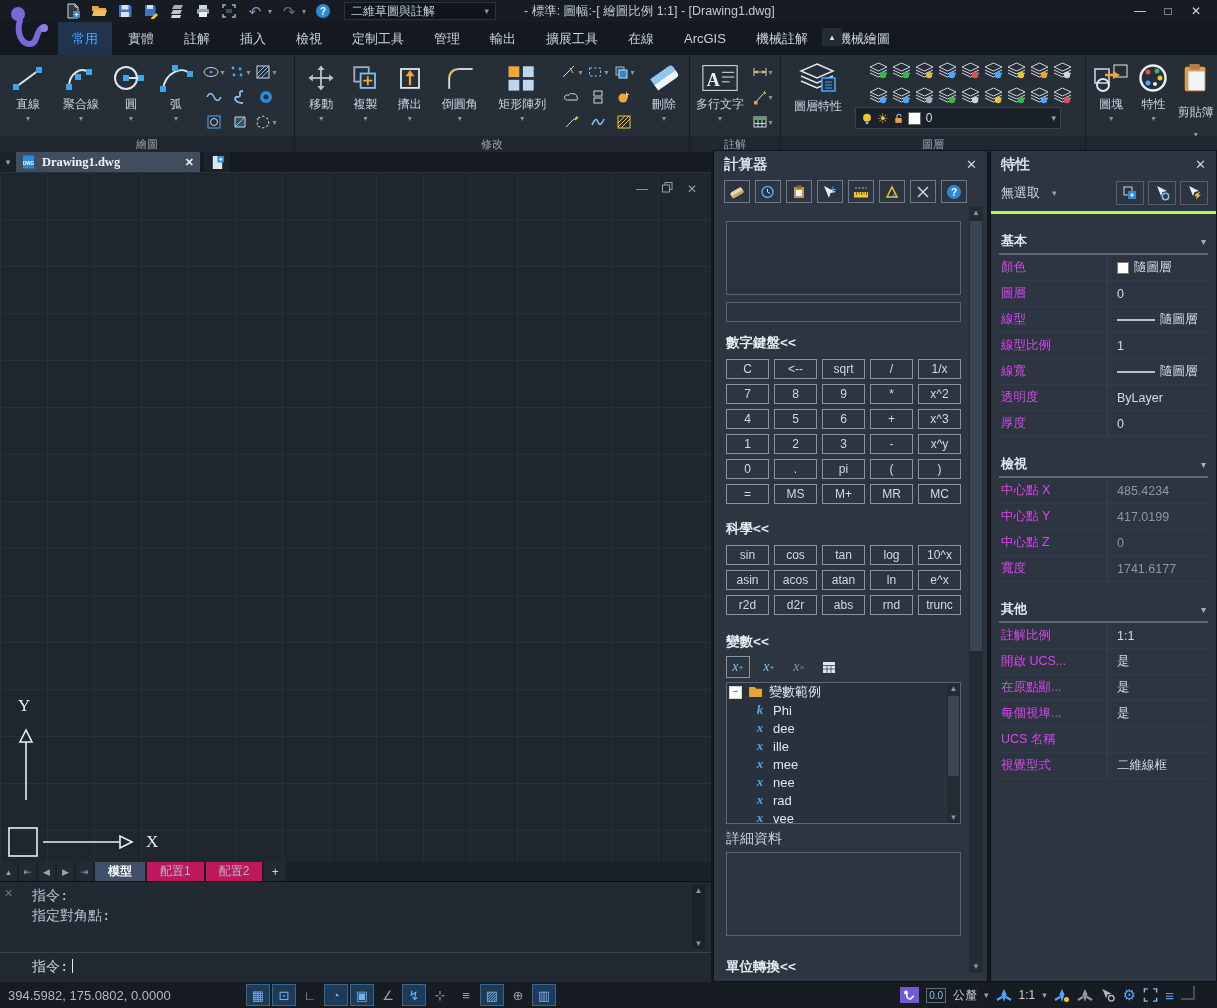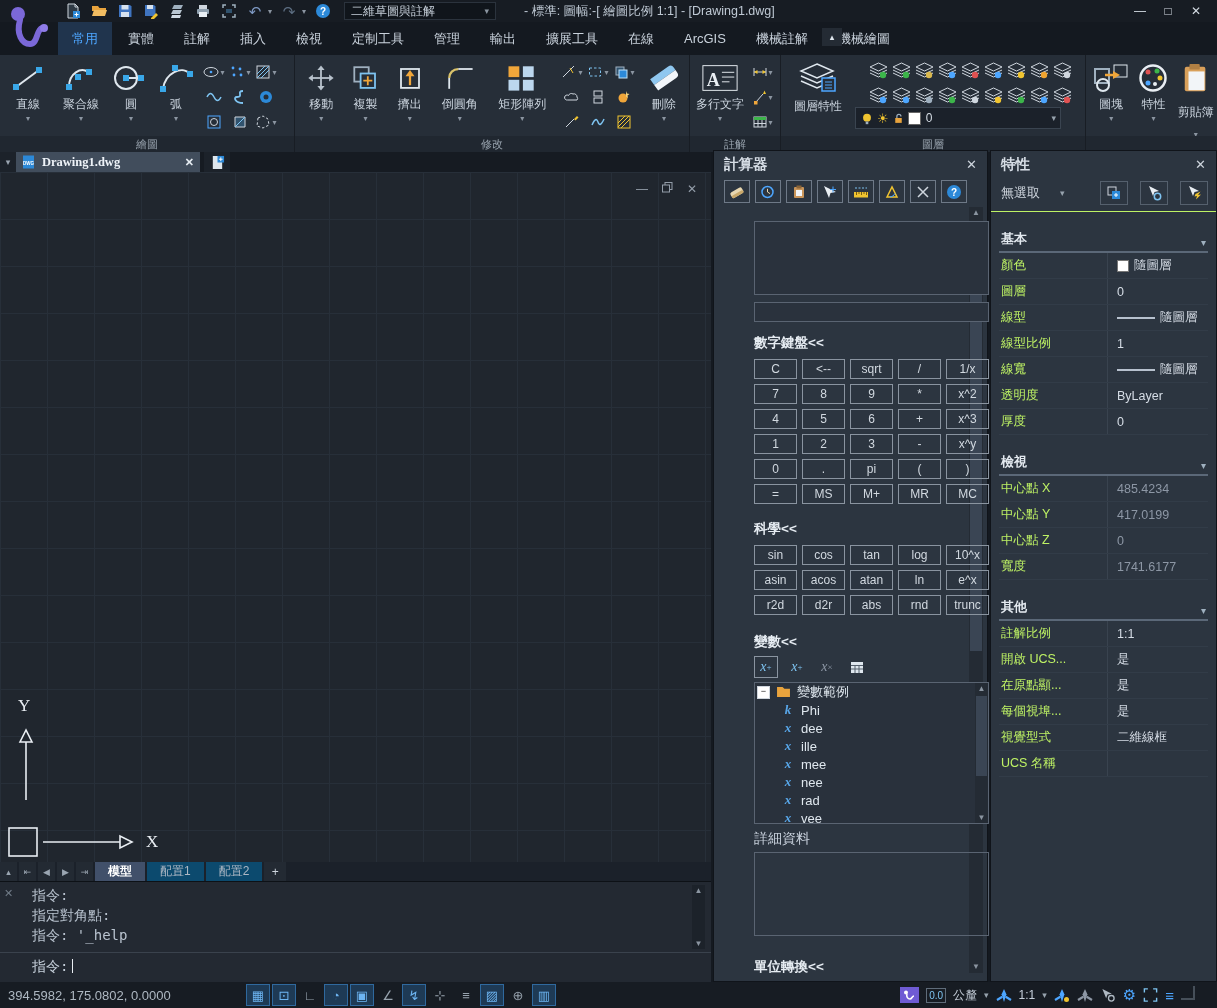--- a/index.html
+++ b/index.html
@@ -59,21 +59,21 @@
   #canvas{left:0;top:172px;width:711px;height:690px;background-color:#20262e;
     background-image:linear-gradient(#272f39 1px,transparent 1px),linear-gradient(90deg,#272f39 1px,transparent 1px);
     background-size:47px 47px;}
   #docWinCtl{position:absolute;right:14px;top:10px;display:flex;gap:14px;color:#939da9;font-size:12px;}
   #ucs{left:6px;top:690px;}
   #ucs .axis-label{position:absolute;color:#e9eef3;font-size:17px;font-family:"Liberation Serif","DejaVu Serif",serif;}
 
   
   #layoutBar{left:0;top:862px;width:711px;height:19px;background:#1b212a;display:flex;align-items:stretch;gap:2px;}
   .navbtn{width:17px;display:flex;align-items:center;justify-content:center;color:#9aa5b1;font-size:9px;background:#232a33;cursor:pointer;}
-  .ltab{padding:0 13px;display:flex;align-items:center;background:#0c4a6e;color:#aeb8c4;font-size:12px;cursor:pointer;}
+  .ltab{padding:0 13px;display:flex;align-items:center;background:#be185d;color:#aeb8c4;font-size:12px;cursor:pointer;}
   .ltab.active{background:#41506a;color:#fff;font-weight:bold;}
   #newLayout{width:22px;display:flex;align-items:center;justify-content:center;color:#cfd6de;background:#232a33;cursor:pointer;}
 
   
   #cmd{left:0;top:881px;width:711px;height:101px;background:#232932;border-top:1px solid #0d1116;}
   #cmdClose{position:absolute;left:4px;top:5px;color:#717c88;font-size:11px;cursor:pointer;}
   #cmdHistory{position:absolute;left:32px;top:3px;width:640px;height:62px;
     font-family:"DejaVu Sans Mono",monospace;font-size:14px;color:#b9c3cf;line-height:20px;}
   #cmdScroll{position:absolute;right:6px;top:3px;width:13px;height:64px;background:#1c222a;}
   #cmdScroll .sa{position:absolute;left:0;width:13px;height:11px;color:#8b95a1;font-size:8px;text-align:center;line-height:11px;}
@@ -98,21 +98,21 @@
   
   .palette{background:#2c3540;border:1px solid #10141a;box-sizing:border-box;}
   .pal-title{height:26px;display:flex;align-items:center;padding:0 10px;color:#d6dde5;font-size:14.5px;font-weight:bold;}
   .pal-title .x{margin-left:auto;color:#cfd6de;font-size:13px;cursor:pointer;}
   .sec-head{font-weight:bold;color:#e6ecf2;font-size:13.5px;}
 
   
   #calc{left:713px;top:150px;width:275px;height:832px;}
   #calcToolbar{display:flex;gap:5px;padding:3px 10px 4px 10px;}
   .ctb{width:26px;height:23px;border:1px solid #6e7987;display:flex;align-items:center;justify-content:center;cursor:pointer;box-sizing:border-box;}
-  #calcBody{position:absolute;left:0;top:56px;right:22px;bottom:0;margin-left:40px;}
+  #calcBody{position:absolute;left:0;top:56px;right:22px;bottom:0;padding-left:12px;}
   #calcScroll{position:absolute;right:4px;top:56px;width:14px;bottom:8px;background:#242b34;}
   #calcScroll .sa{position:absolute;left:0;width:14px;height:12px;color:#8b95a1;font-size:8px;text-align:center;line-height:12px;}
   #calcScroll .thumb{position:absolute;left:1px;top:14px;width:12px;height:430px;background:#3a4554;}
   #calcHistory{width:233px;height:72px;border:1px solid #5a6472;margin-top:14px;background:#2a323d;}
   #calcInput{width:233px;height:18px;border:1px solid #5a6472;margin-top:7px;background:#2a323d;}
   .calc-grid{display:grid;grid-template-columns:repeat(5,43px);gap:5px 5px;margin-top:7px;}
   .calc-btn{height:20px;border:1px solid #8a94a0;background:transparent;color:#d2d9e0;font-size:12px;
     display:flex;align-items:center;justify-content:center;cursor:pointer;font-family:inherit;}
   #varToolbar{display:flex;gap:8px;margin-top:5px;align-items:center;color:#7ec3f0;}
   #varToolbar .vtb{height:20px;min-width:22px;display:flex;align-items:center;justify-content:center;
@@ -126,30 +126,30 @@
   #treeScroll{position:absolute;right:0;top:0;width:13px;height:100%;background:#242b34;}
   #treeScroll .sa{position:absolute;left:0;width:13px;height:11px;color:#8b95a1;font-size:8px;text-align:center;line-height:11px;}
   #treeScroll .thumb{position:absolute;left:1px;top:13px;width:11px;height:80px;background:#3a4554;}
   #calcDetails{width:233px;height:82px;border:1px solid #5a6472;margin-top:4px;}
   #unitsHead{display:flex;margin-top:8px;border-top:1px solid #4a5564;border-bottom:1px solid #4a5564;height:18px;align-items:center;color:#c6cfda;width:233px;}
   #unitsHead .uc1{width:100px;padding-left:18px;border-right:1px solid #4a5564;}
   #unitsHead .uc2{padding-left:10px;}
 
   
   #props{left:990px;top:150px;width:227px;height:832px;}
-  #selRow{display:flex;align-items:center;padding:4px 8px 6px 10px;gap:12px;border-bottom:1px solid #bef264;}
+  #selRow{display:flex;align-items:center;padding:4px 8px 6px 10px;gap:4px;border-bottom:3px solid #bef264;}
   #selRow .selname{color:#cfd6de;font-size:13px;}
   #selRow .dd-caret{color:#97a2ad;font-size:9px;margin-right:auto;margin-left:8px;}
   .psel{width:26px;height:22px;border:1px solid #55606d;display:flex;align-items:center;justify-content:center;cursor:pointer;}
   #propBody{padding:0 8px;}
-  .psec-head{display:flex;align-items:flex-end;margin-top:16px;border-bottom:2px solid #5b6878;padding:2px 2px 3px 2px;}
+  .psec-head{display:flex;align-items:center;margin-top:16px;border-bottom:2px solid #5b6878;padding:2px 2px 3px 2px;}
   .psec-head .t{font-weight:bold;color:#e3e9ef;font-size:13px;}
   .psec-head .caret{margin-left:auto;color:#9fb0bf;font-size:10px;}
   .prow{display:flex;height:25px;align-items:center;border-bottom:1px solid #323c48;}
-  .prow .pl{width:106px;color:#bef264;font-size:12.5px;padding-left:2px;border-right:1px solid #39434f;height:100%;display:flex;align-items:center;}
+  .prow .pl{width:106px;color:#d946ef;font-size:12.5px;padding-left:2px;border-right:1px solid #39434f;height:100%;display:flex;align-items:center;}
   .prow .pv{flex:1;padding-left:9px;color:#d6dde6;font-size:12.5px;display:flex;align-items:center;gap:5px;}
   .prow .pv.dim{color:#8d97a5;}
   .prow .swatch{width:10px;height:10px;background:#fff;border:1px solid #777;}
   .ltline{display:inline-block;width:38px;border-top:2px solid #b7c1ce;}
 </style>
 </head>
 <body>
 
 <div id="app">
 
@@ -842,21 +842,20 @@
         <div class="ltab">配置2</div>
       </div>
     <div id="newLayout">+</div>
   </div>
 
   <div id="cmd" class="abs">
     <span id="cmdClose">✕</span>
     <div id="cmdHistory">
         <div>指令:</div>
         <div>指定對角點:</div>
-        <div>指令: '_help</div>
       </div>
     <div id="cmdScroll">
       <span class="sa" style="top:0;">▲</span>
       <span class="sa" style="bottom:0;">▼</span>
     </div>
     <div id="cmdDivider"></div>
     <div id="cmdPrompt">
       <span>指令:</span><span class="text-caret"></span>
     </div>
   </div>
@@ -1172,29 +1171,29 @@
             <span>是</span>
           </div>
         </div>
         <div class="prow">
           <div class="pl">每個視埠...</div>
           <div class="pv">
             <span>是</span>
           </div>
         </div>
         <div class="prow">
+          <div class="pl">UCS 名稱</div>
+          <div class="pv">
+            <span></span>
+          </div>
+        </div>
+        <div class="prow">
           <div class="pl">視覺型式</div>
           <div class="pv">
             <span>二維線框</span>
-          </div>
-        </div>
-        <div class="prow">
-          <div class="pl">UCS 名稱</div>
-          <div class="pv">
-            <span></span>
           </div>
         </div>
       </div>
   </div>
 
   <div id="statusbar" class="abs">
     <span id="coords">394.5982, 175.0802, 0.0000</span>
     <div id="statusToggles">
         <span class="stg on">▦</span>
         <span class="stg on">⊡</span>

